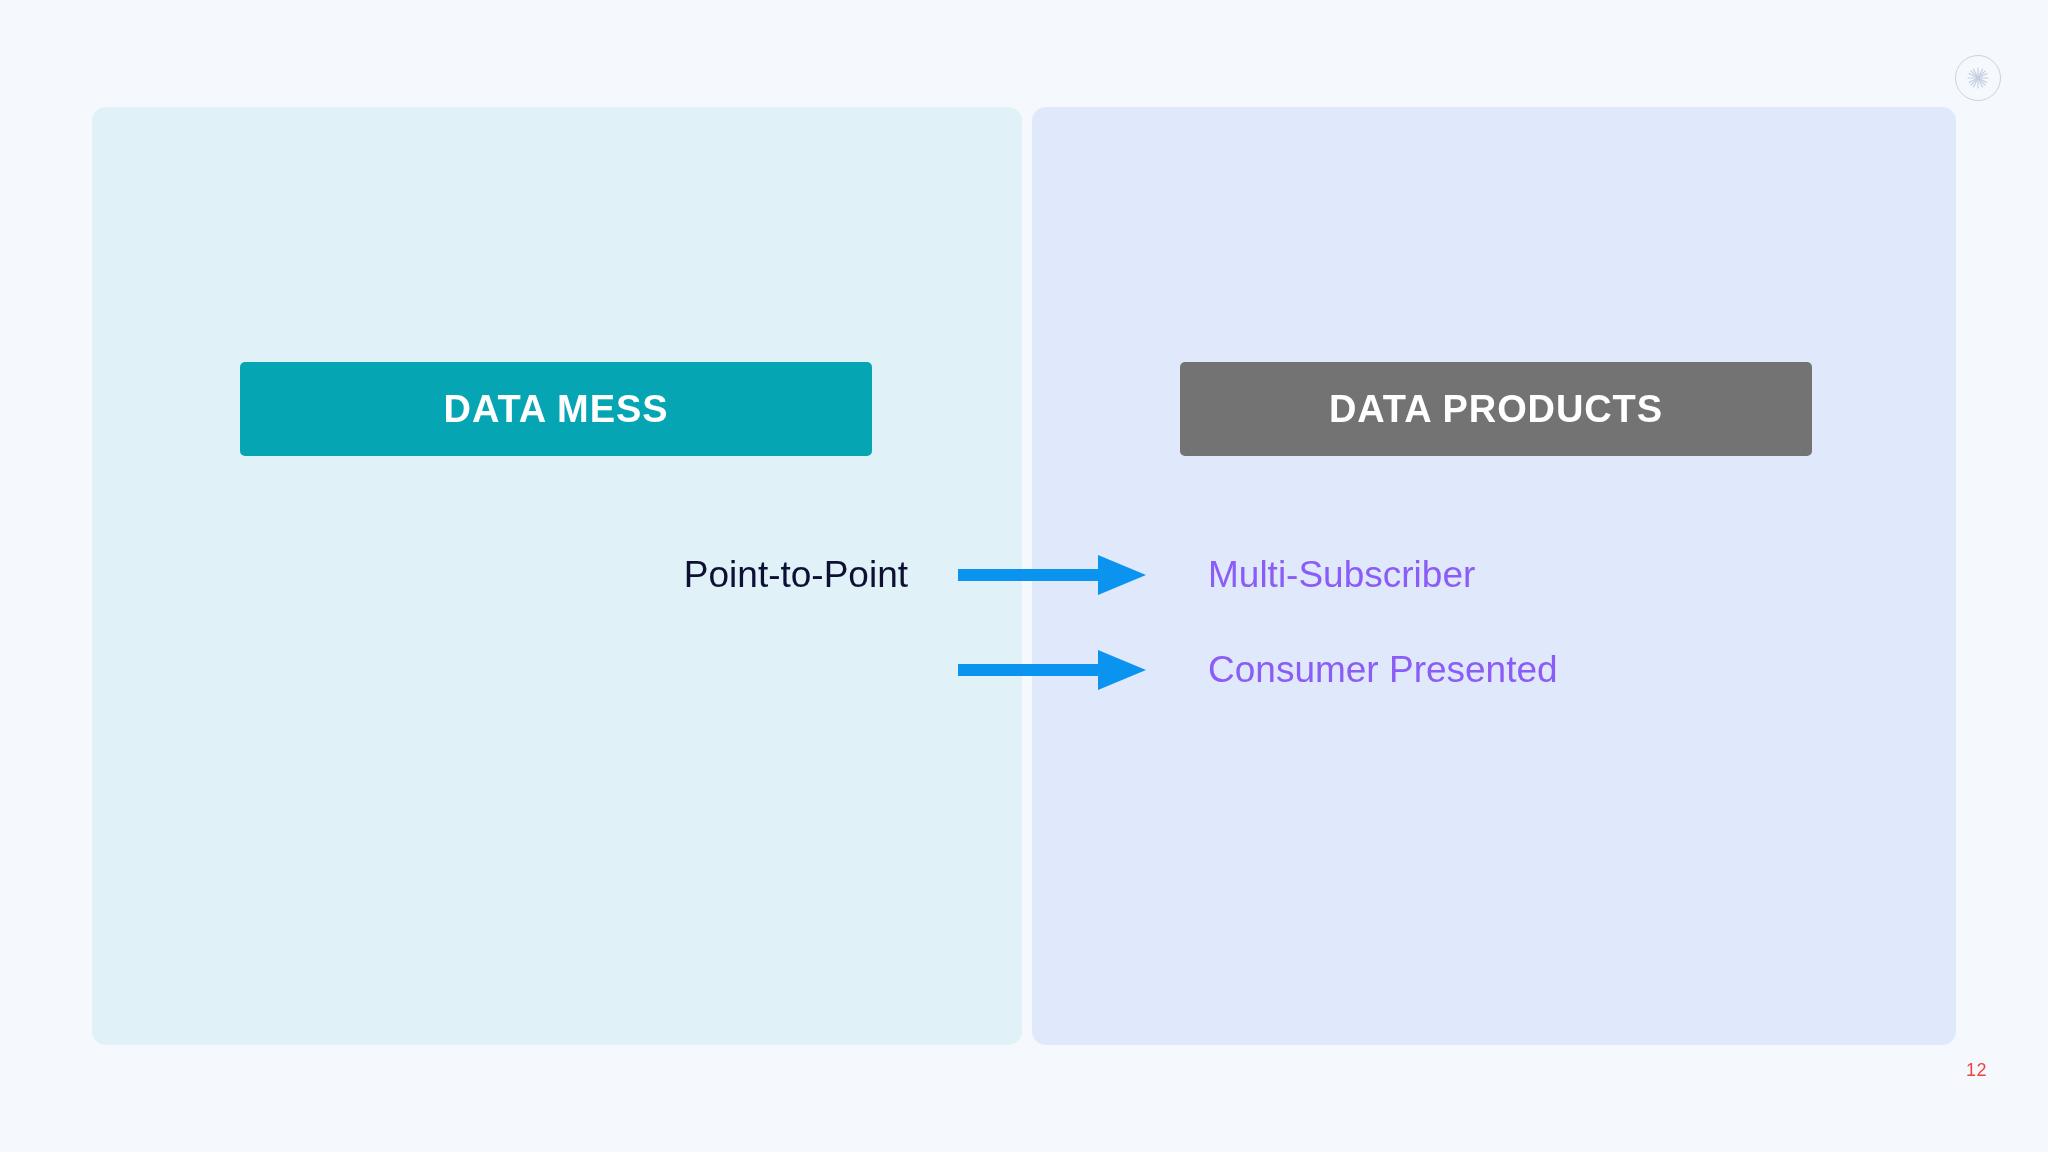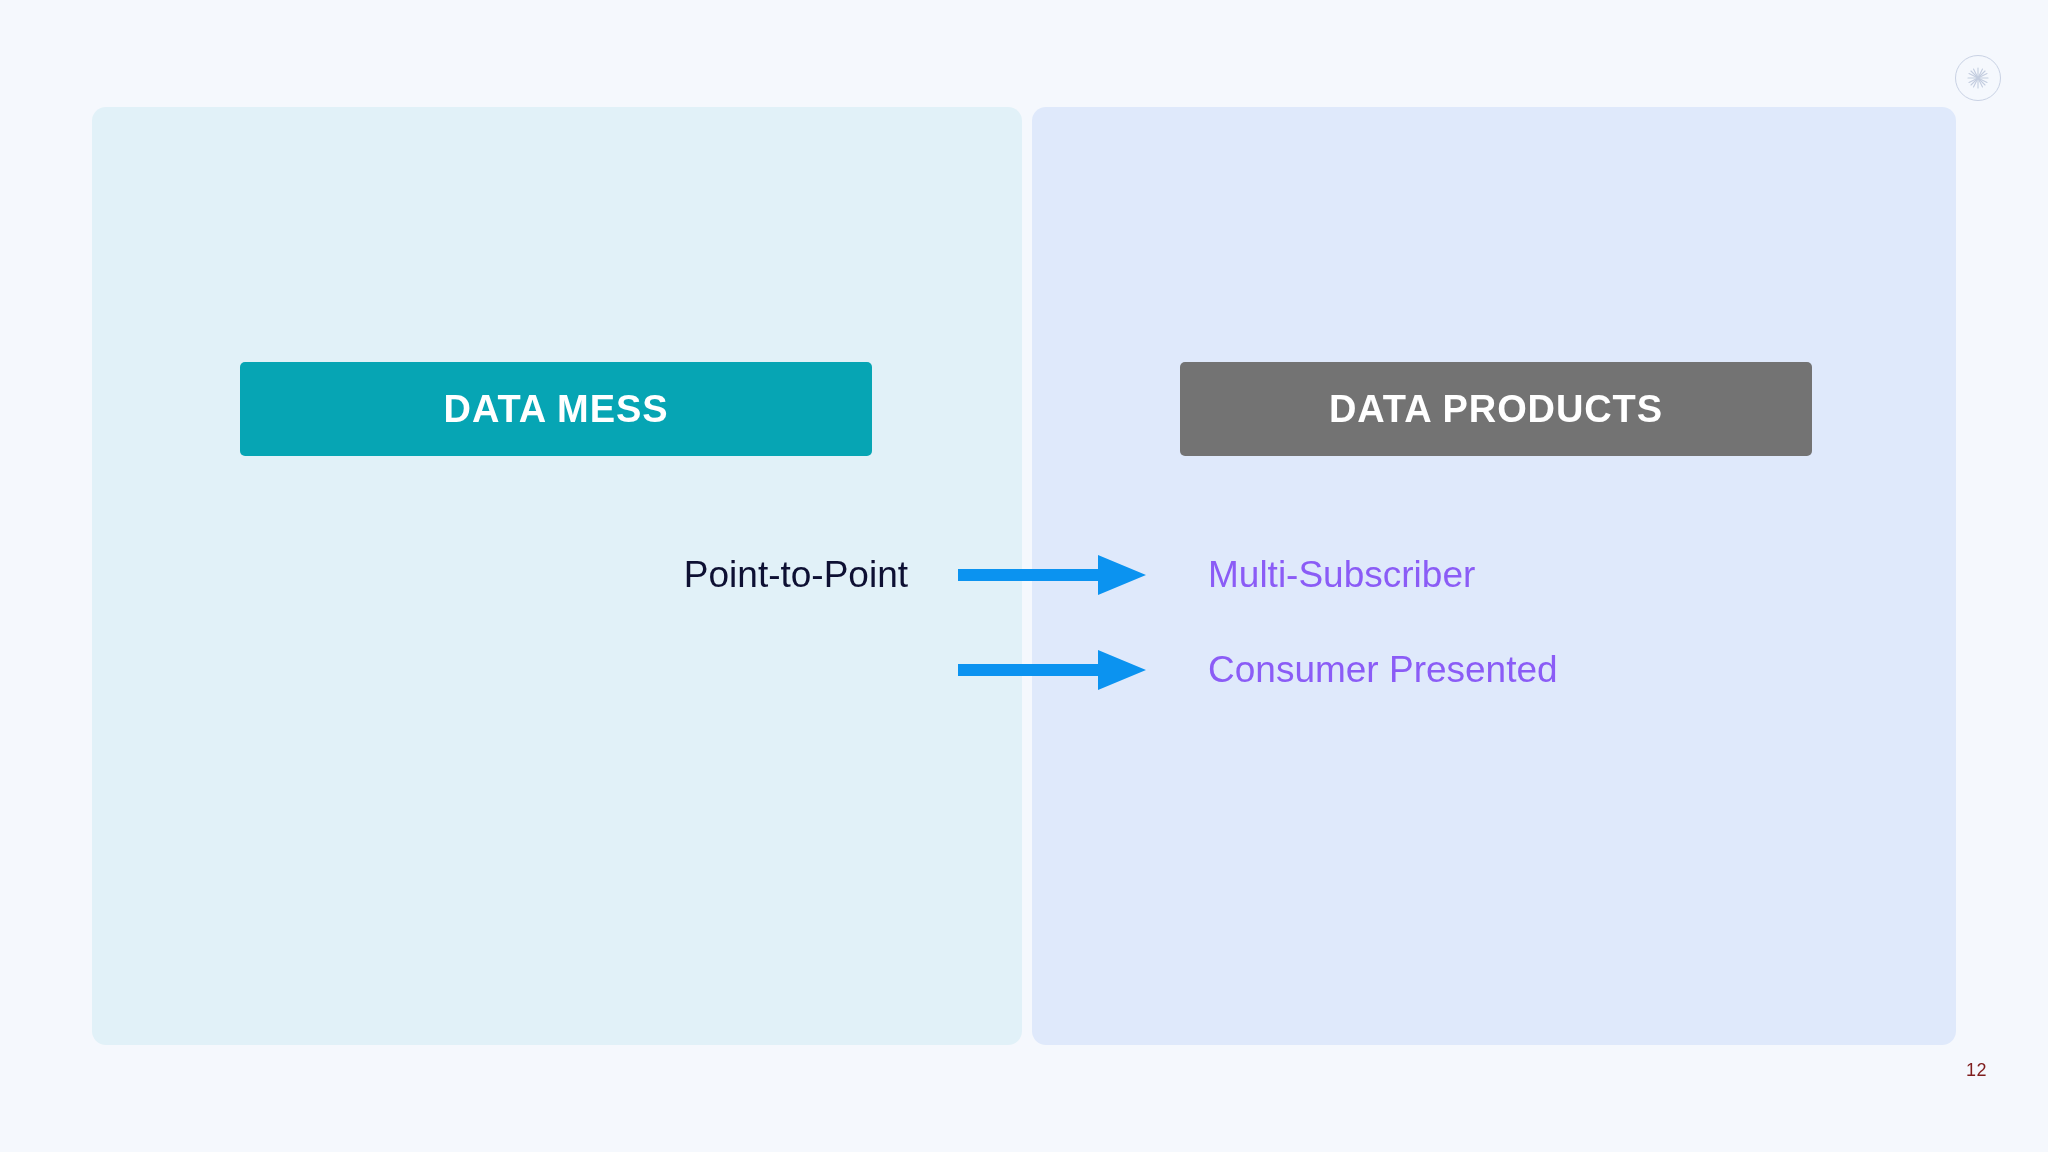--- a/index.html
+++ b/index.html
@@ -122,21 +122,21 @@
     height: 44px;
   }
   .arrow svg { display: block; }
 
   
   .page-number {
     position: absolute;
     left: 1966px;
     top: 1060px;
     font-size: 18px;
-    color: #7f1d1d;
+    color: #ef4444;
     letter-spacing: 0.5px;
   }
 </style>
 </head>
 <body>
 
 <div class="slide">
 
   <div class="brand-mark">
     <svg width="26" height="26" viewBox="0 0 26 26" aria-hidden="true">

